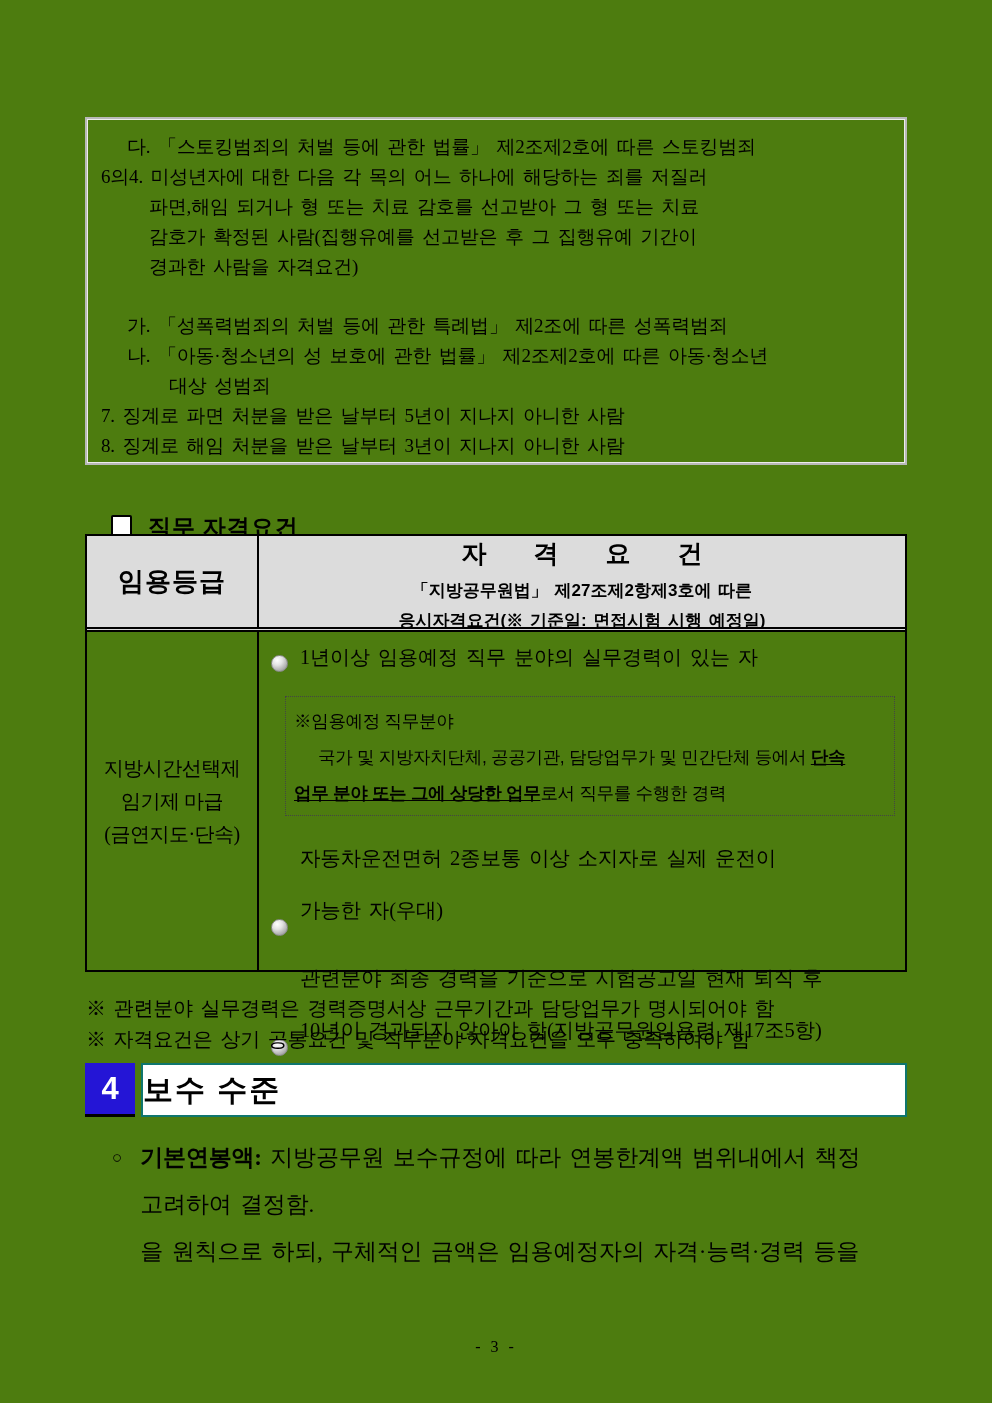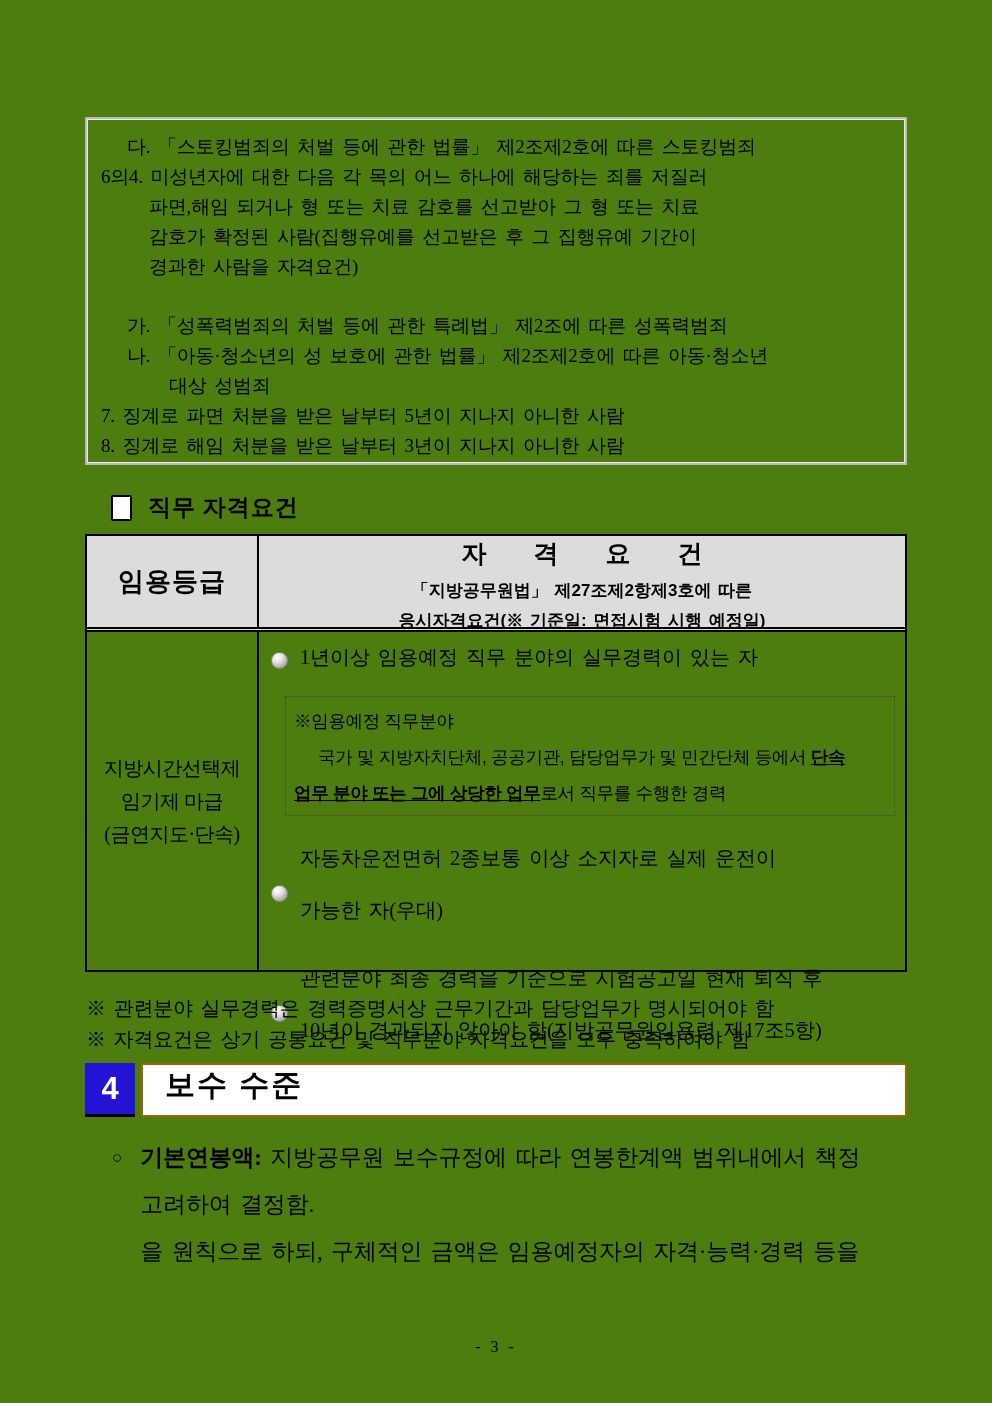--- a/index.html
+++ b/index.html
@@ -24,21 +24,21 @@
     font-size:19px; line-height:30px; white-space:nowrap;
     word-spacing:3px; letter-spacing:-0.2px;
   }
   .ind-1 { padding-left:26px; }
   .ind-2 { padding-left:48px; }
   .ind-3 { padding-left:68px; }
   .gap-above { margin-top:29px; }
 
   
   .job-heading {
-    position:absolute; left:111px; top:492px;
+    position:absolute; left:111px; top:512px;
     font-size:23px; font-weight:bold; letter-spacing:1px;
     display:flex; align-items:center;
   }
   .sq-icon {
     display:inline-block; width:21px; height:26px;
     border:2px solid #000; border-radius:2px;
     margin-right:16px; background:#fff;
   }
 
   
@@ -73,21 +73,21 @@
     font-weight:bold; font-size:17px; margin-top:9px; word-spacing:2px;
   }
   .req-sub2 {
     font-family:"Liberation Sans", sans-serif;
     font-weight:bold; font-size:17px; margin-top:7px;
     text-decoration:underline; word-spacing:2px;
   }
   .grade-lines { font-size:20px; line-height:33px; letter-spacing:-0.5px; }
 
   .req-body { padding:10px 8px 0 12px; }
-  .b-row { display:flex; align-items:center; }
+  .b-row { display:flex; align-items:flex-end; }
   .sphere {
     flex:none; width:17px; height:17px; border-radius:50%;
     border:1px solid #8b8b8b;
     background: radial-gradient(circle at 35% 28%, #ffffff 0%, #e3e3e3 35%, #a8a8a8 75%, #7d7d7d 100%);
     margin-right:12px;
   }
   .b1 .sphere { margin-top:6px; }
   .b1-text { font-size:20px; line-height:30px; white-space:nowrap; word-spacing:3px; }
 
   .note-box {
@@ -116,22 +116,22 @@
   .sec-header { position:absolute; left:85px; top:1063px; width:822px; height:56px; }
   .sec-num {
     position:absolute; left:0; top:0; width:50px; height:54px;
     background:#2415d6; border-bottom:3px solid #000;
     color:#fff; font-family:"Liberation Sans", sans-serif;
     font-weight:bold; font-size:31px;
     display:flex; align-items:center; justify-content:center;
   }
   .sec-title-box {
     position:absolute; left:56px; top:0; width:766px; height:54px;
-    border:2px solid #a16207; background:#fff;
-    display:flex; align-items:flex-start; padding-left:22px;
+    border:2px solid #0f766e; background:#fff;
+    display:flex; align-items:center; 
   }
   .sec-title {
     font-family:"Liberation Sans", sans-serif;
     font-weight:bold; font-size:30px; letter-spacing:2px;
   }
 
   
   .pay-para {
     position:absolute; left:112px; top:1134px; width:800px;
     display:flex; align-items:flex-start;

